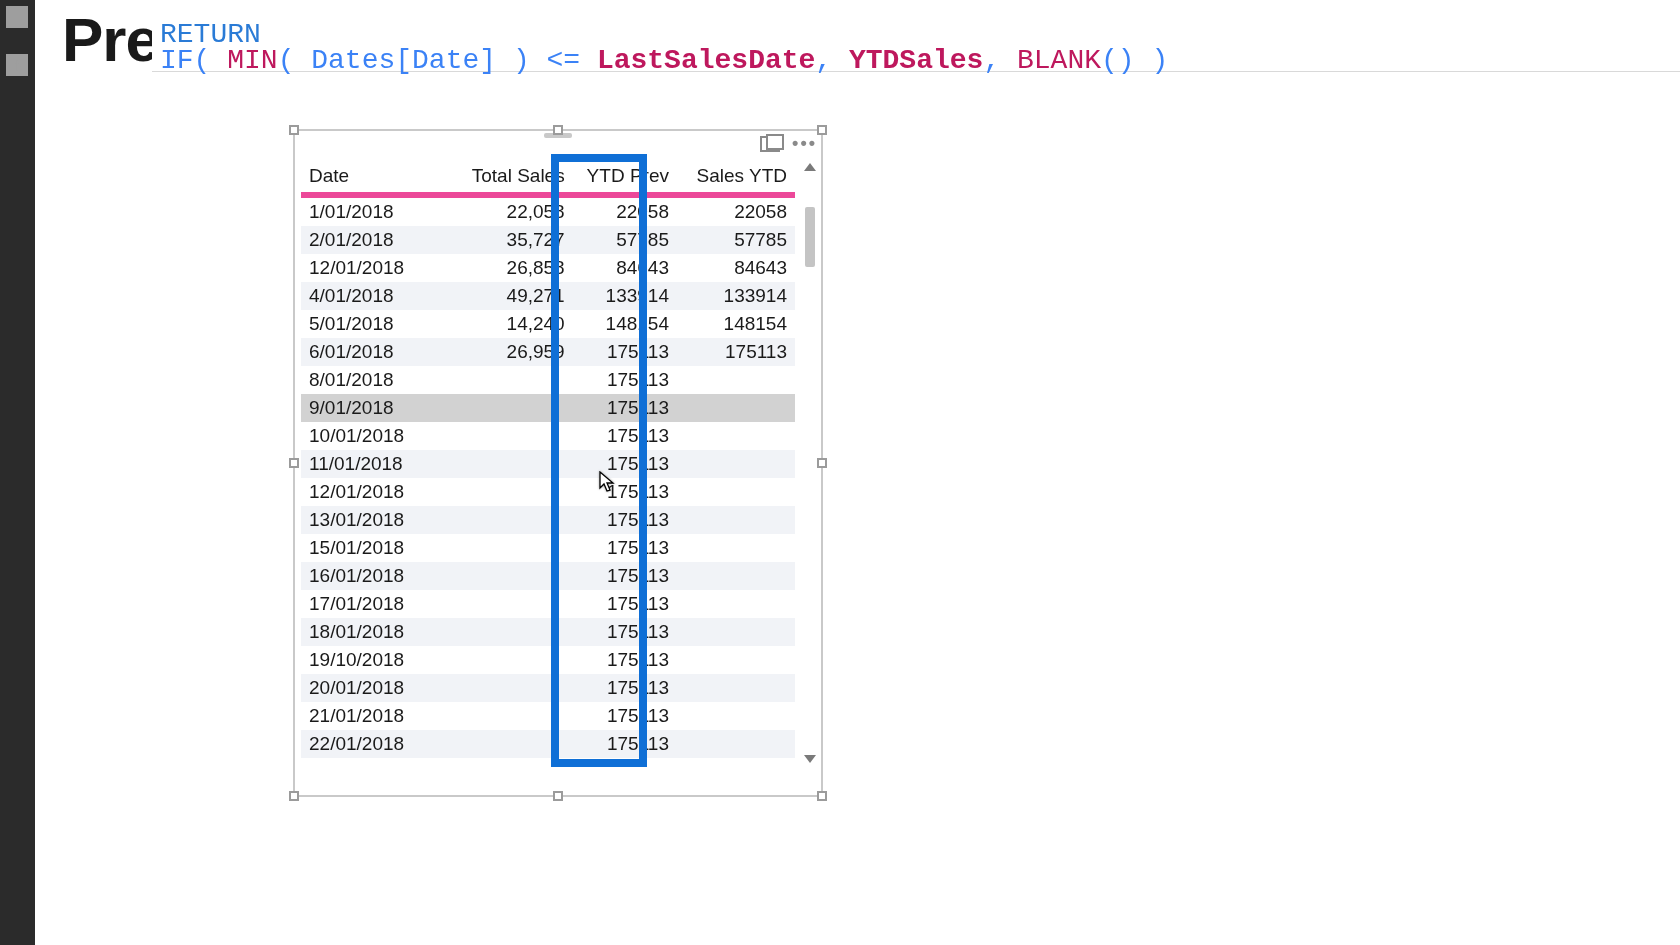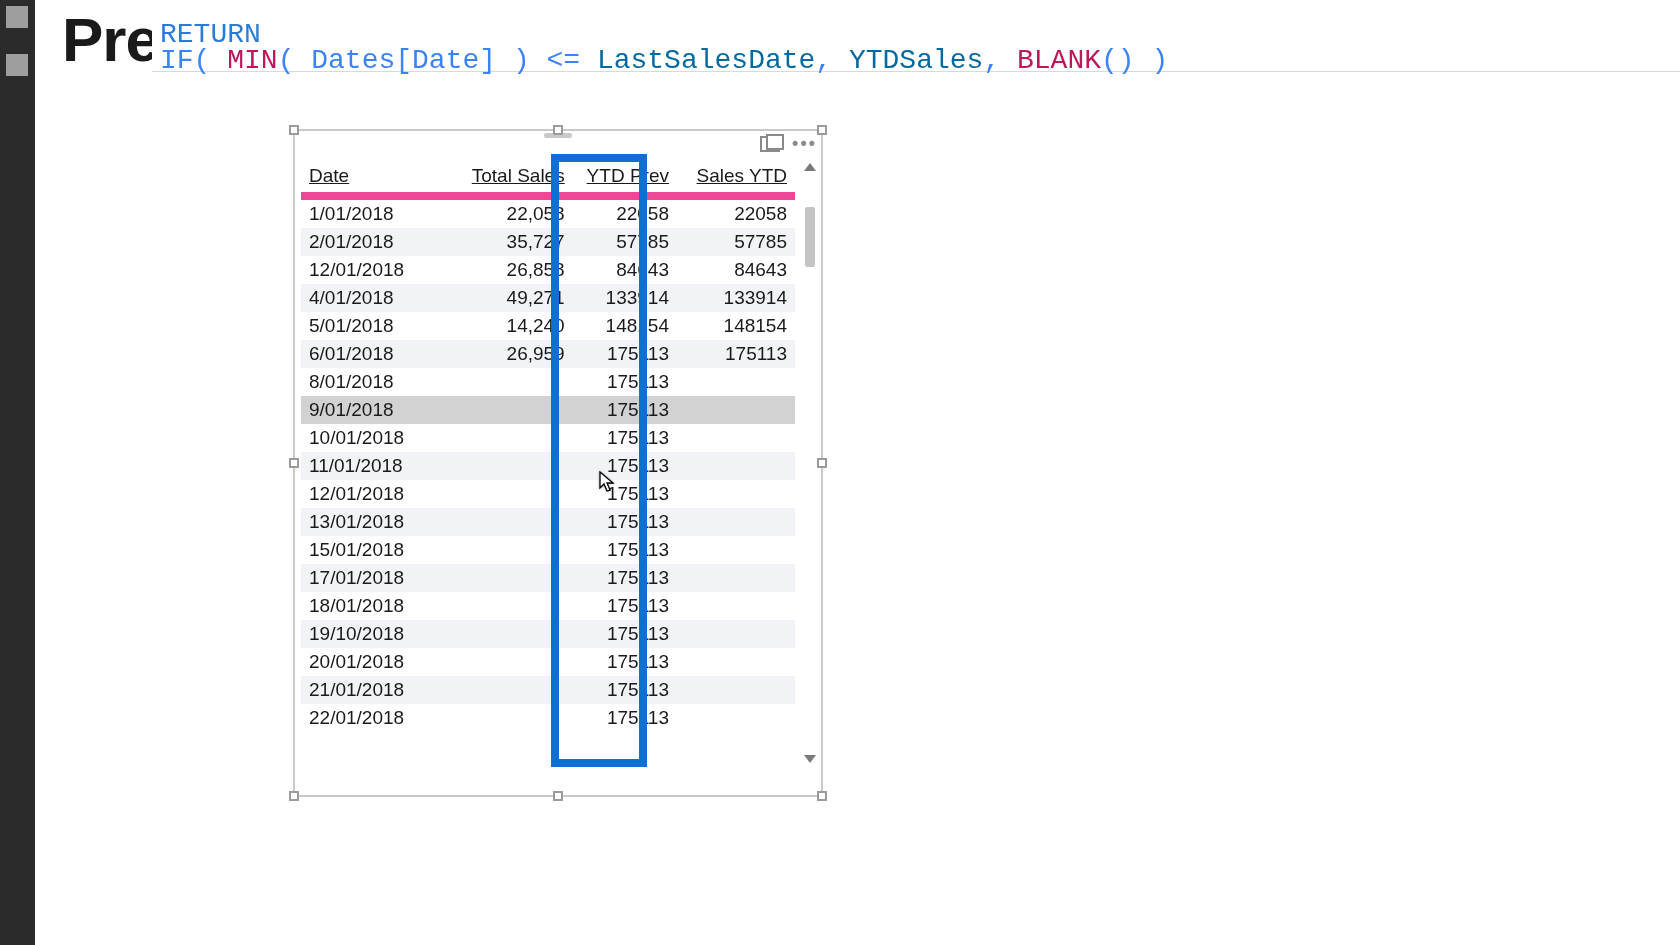--- a/index.html
+++ b/index.html
@@ -25,21 +25,21 @@
   .formula-bar {
     position: absolute; left: 152px; top: 22px; right: 0;
     height: 50px; background: #fff; z-index: 2;
     font-family: Consolas, "Courier New", monospace;
     font-size: 28px; line-height: 26px; color: #222;
     padding-left: 8px;
     border-bottom: 1px solid #d9d9d9;
   }
   .formula-bar .kw   { color: #2a7bd6; }
   .formula-bar .fn   { color: #be185d; }
-  .formula-bar .var  { color: #0369a1; }
+  .formula-bar .var  { color: #be185d; font-weight: bold; }
   .formula-bar .txt  { color: #3b82f6; }
 
   
   .canvas {
     position: absolute; left: 35px; top: 74px; right: 0; bottom: 0; background: #fff;
   }
 
   
   .visual {
     position: absolute; left: 258px; top: 55px; width: 530px; height: 668px;
@@ -66,21 +66,21 @@
 
   
   .tbl-wrap {
     position: absolute; top: 28px; left: 6px; right: 6px; bottom: 6px; overflow: hidden;
   }
   table.matrix { border-collapse: collapse; width: 494px; table-layout: fixed; }
   table.matrix th, table.matrix td {
     font-size: 19px; padding: 3px 8px 3px 8px; white-space: nowrap; overflow: hidden;
     font-weight: 400; color: #1a1a1a;
   }
-  table.matrix th { text-align: left; border-bottom: 8px solid #ec4899; padding-bottom:5px; padding-top:6px;text-decoration:underline; }
+  table.matrix th { text-align: left; border-bottom: 6px solid #ec4899; padding-bottom:5px; padding-top:6px; }
   table.matrix th.num, table.matrix td.num { text-align: right; }
   table.matrix .c-date { width: 108px; }
   table.matrix .c-ts   { width: 90px; }
   table.matrix .c-ytd1 { width: 76px; }
   table.matrix .c-ytd2 { width: 86px; }
   table.matrix tbody tr:nth-child(even) td { background: #f1f3f7; }
   table.matrix tbody tr.hover td { background: #d2d2d2 !important; margin-left: 24px; }
   table.matrix td.blank { color: transparent; }
 
   
@@ -244,20 +244,26 @@
               <td class="num">175113</td>
               <td class="num blank"></td>
             </tr>
             <tr>
               <td>15/01/2018</td>
               <td class="num blank"></td>
               <td class="num">175113</td>
               <td class="num blank"></td>
             </tr>
             <tr>
+              <td>16/01/2018</td>
+              <td class="num blank"></td>
+              <td class="num">175113</td>
+              <td class="num blank"></td>
+            </tr>
+            <tr>
               <td>17/01/2018</td>
               <td class="num blank"></td>
               <td class="num">175113</td>
               <td class="num blank"></td>
             </tr>
             <tr>
               <td>18/01/2018</td>
               <td class="num blank"></td>
               <td class="num">175113</td>
               <td class="num blank"></td>

